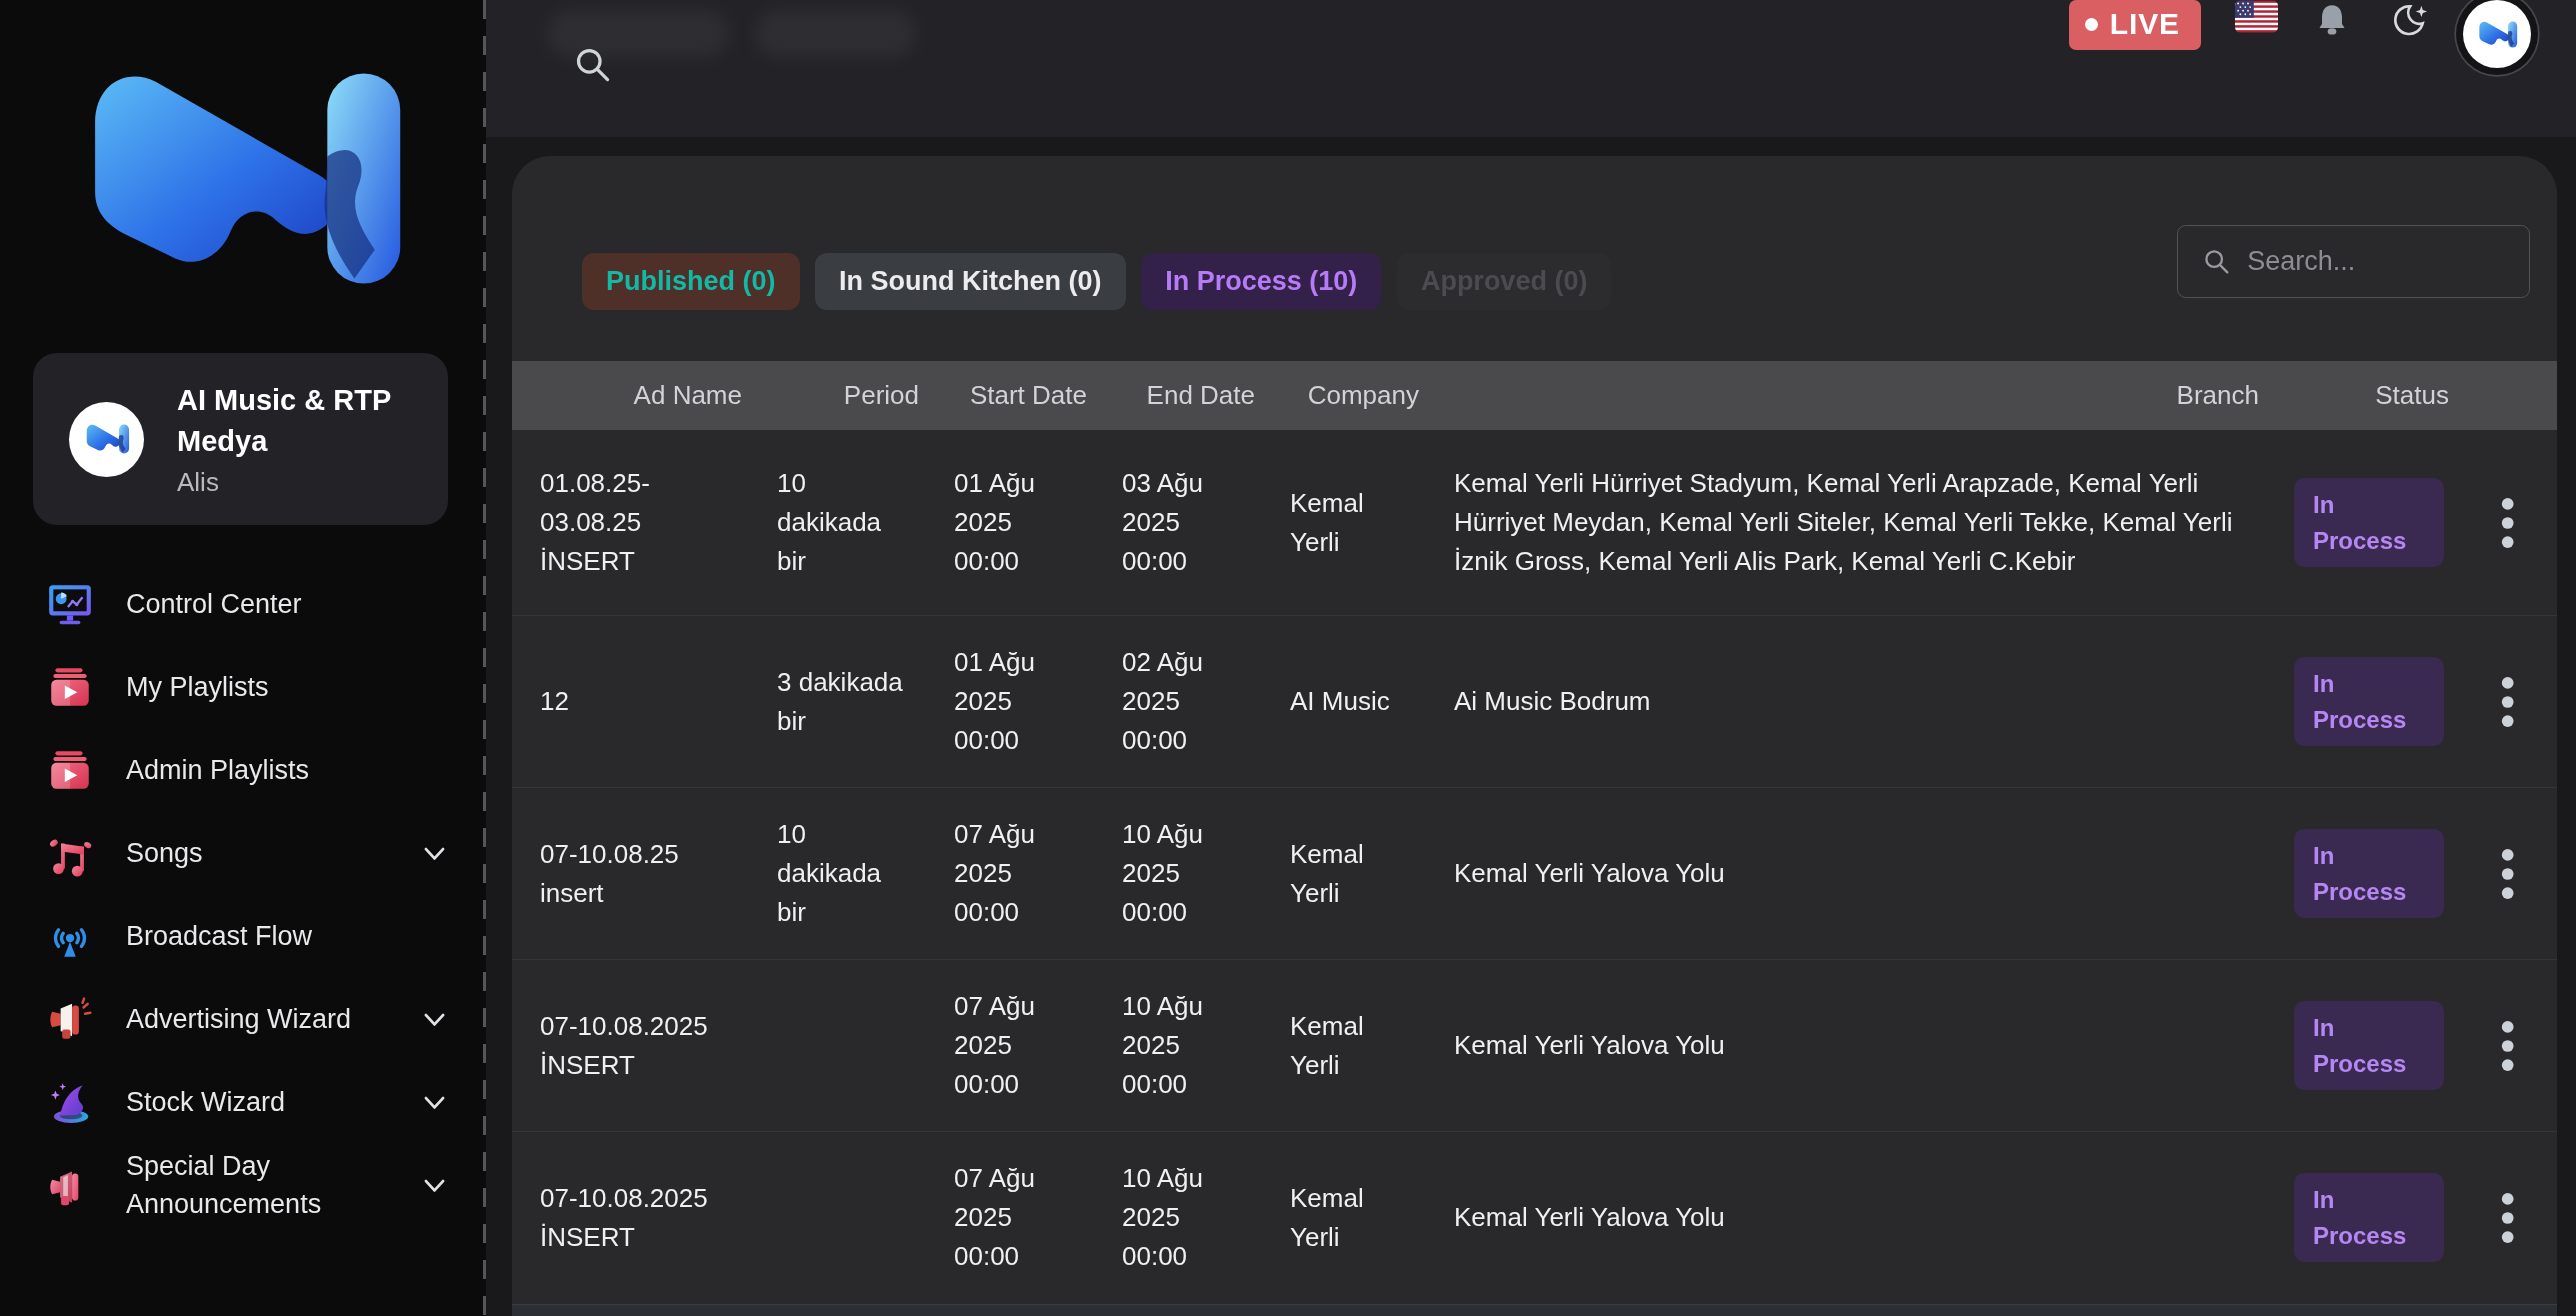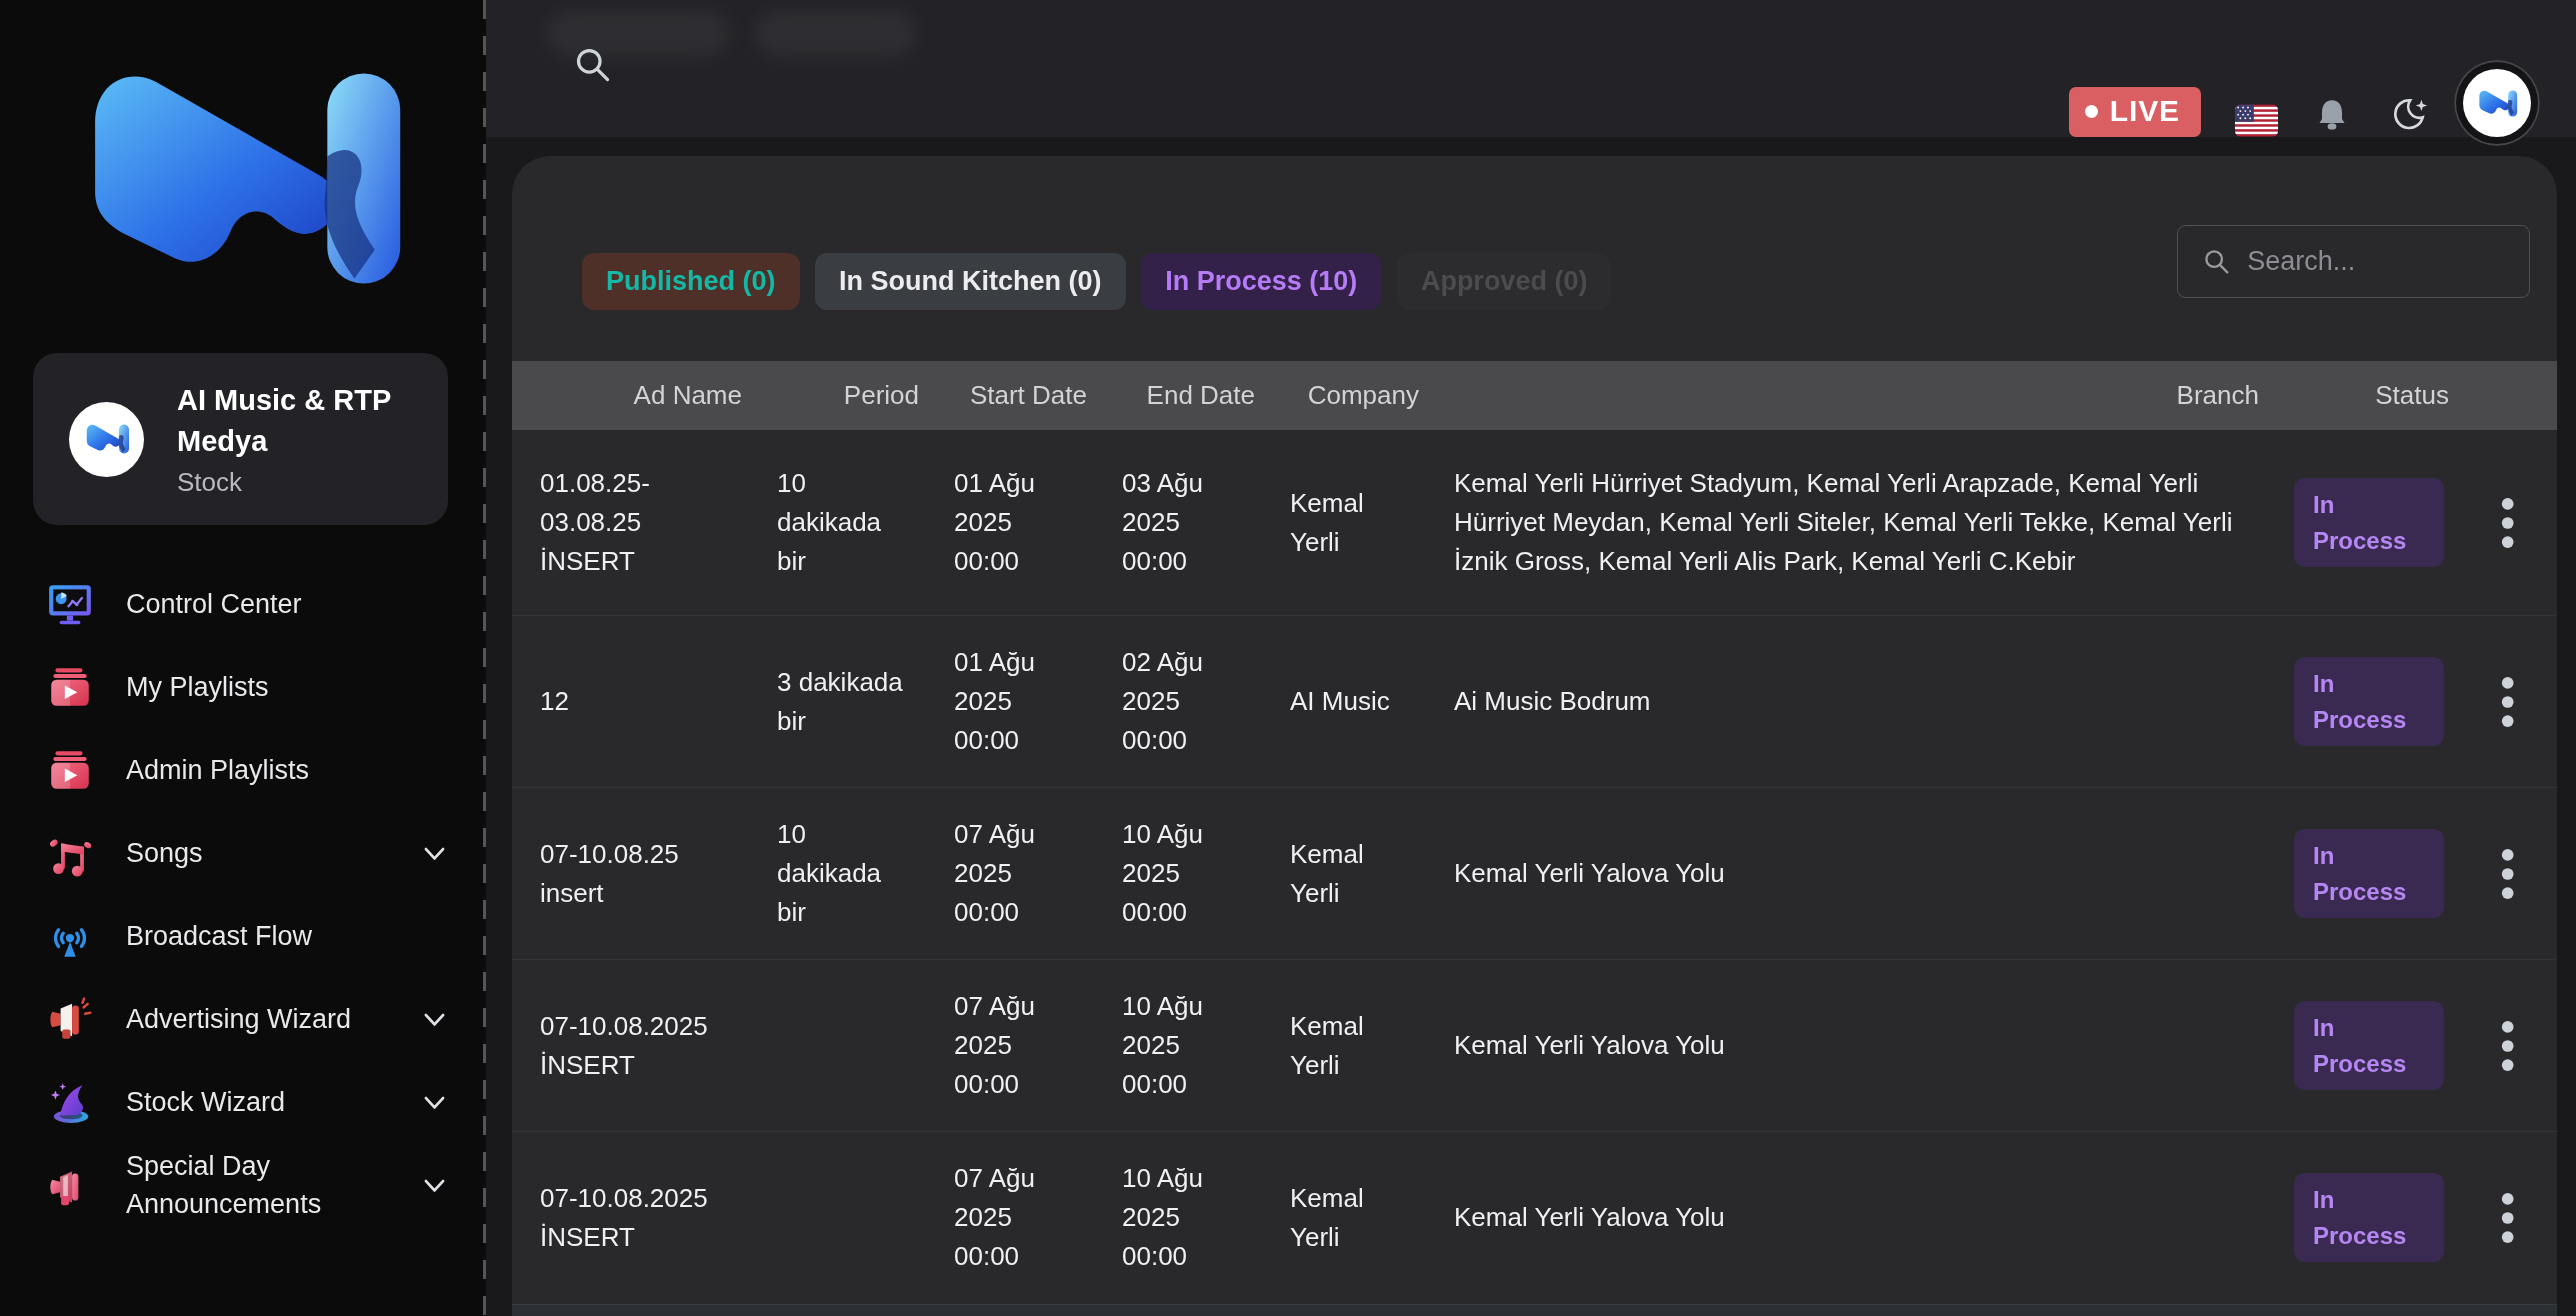--- a/index.html
+++ b/index.html
@@ -30,21 +30,21 @@
   
   .main { flex:1; display:flex; flex-direction:column; background:#19191b; min-width:0; }
   .topbar { height:137px; flex:none; position:relative; background:#232327; }
   .ghost-pill { position:absolute; top:10.4px; height:47px; border-radius:23.4px;
     background:#303034; filter:blur(7.8px); opacity:.85; }
   .ghost-a { left:61px; width:182px; }
   .ghost-b { left:269px; width:161px; }
   .topbar-search { position:absolute; left:85px; top:43px; width:43px; height:43px;
     color:#cfd4da; background:none; border:none; cursor:pointer; }
   .top-right { position:absolute; right:45px; top:0; height:100%;
-    display:flex; align-items:flex-end; gap:34px; }
+    display:flex; align-items:flex-start; gap:34px; }
   .live-badge { display:flex; align-items:center; gap:12px; background:#d95f63;
     color:#ffffff; font-weight:bold; font-size:30px; padding:7px 21px 8.7px 15.6px;
     border-radius:7px; letter-spacing:0.9px; }
   .live-dot { width:13px; height:13px; border-radius:50%; background:#ffffff; }
   .flag-btn { width:43px; height:33px; border-radius:6px; overflow:hidden; border:none;
     padding:0; background:none; cursor:pointer; display:block; }
   .icon-btn { background:none; border:none; cursor:pointer; padding:0; display:block; }
   .bell { width:40px; height:42px; color:#99a0a9; }
   .moon { width:43px; height:43px; color:#d6d9de; }
   .top-avatar { width:68px; height:68px; border-radius:50%; background:#ffffff;
@@ -285,21 +285,21 @@
     </div>
 
     <div class="profile-card">
       <div class="avatar-circle">
         <svg width="47" height="36" viewBox="0 0 200 150">
             <use href="#sym-logo"></use>
           </svg>
       </div>
       <div class="profile-text">
         <div class="profile-name">AI Music &amp; RTP Medya</div>
-        <div class="profile-role">Stock</div>
+        <div class="profile-role">Alis</div>
       </div>
     </div>
 
     <nav class="menu">
       <div class="nav-item">
         <span class="nicon"><svg width="50" height="50" viewBox="0 0 48 48">
               <use href="#sym-monitor"></use>
             </svg></span>
         <span class="nlabel">Control Center</span>
       </div>

